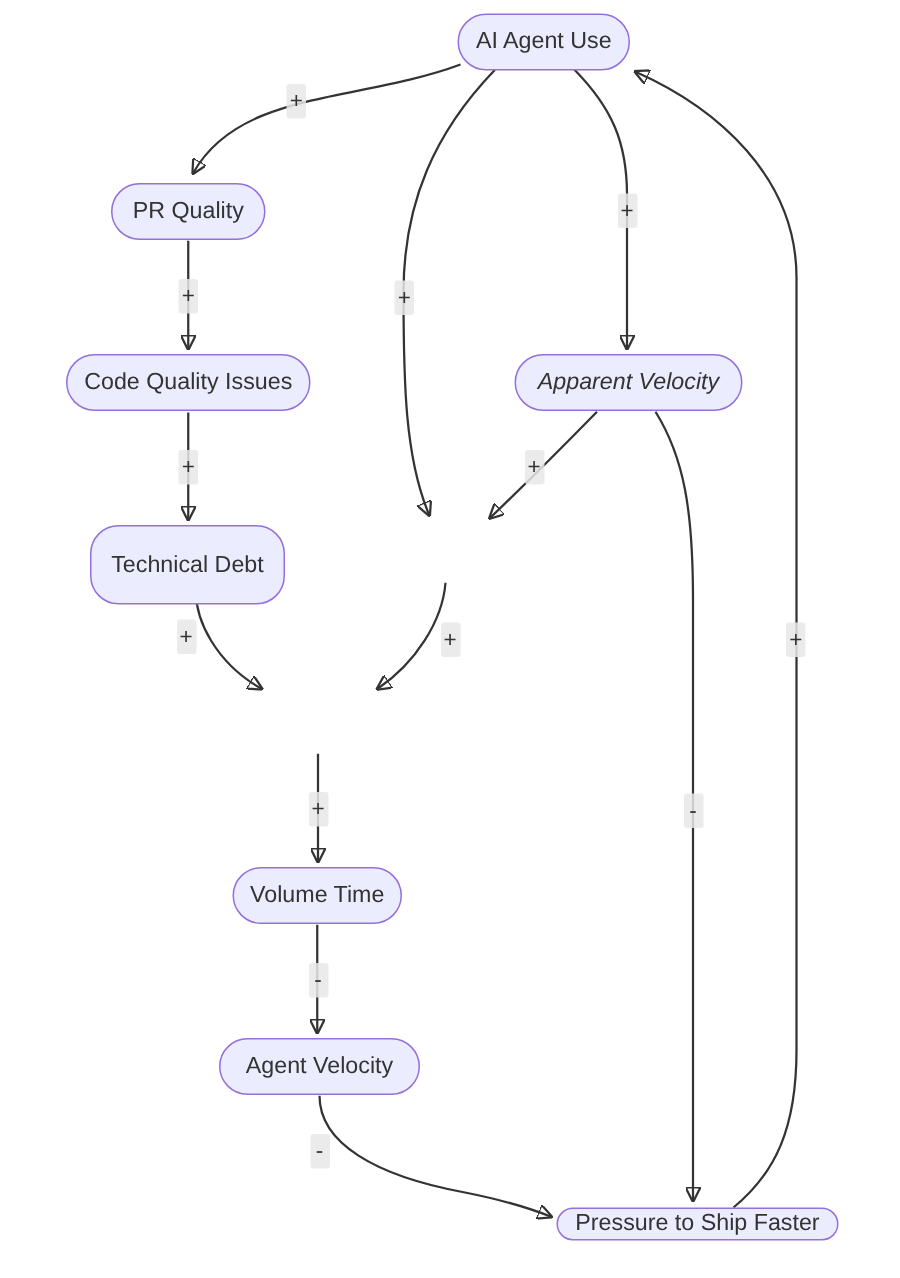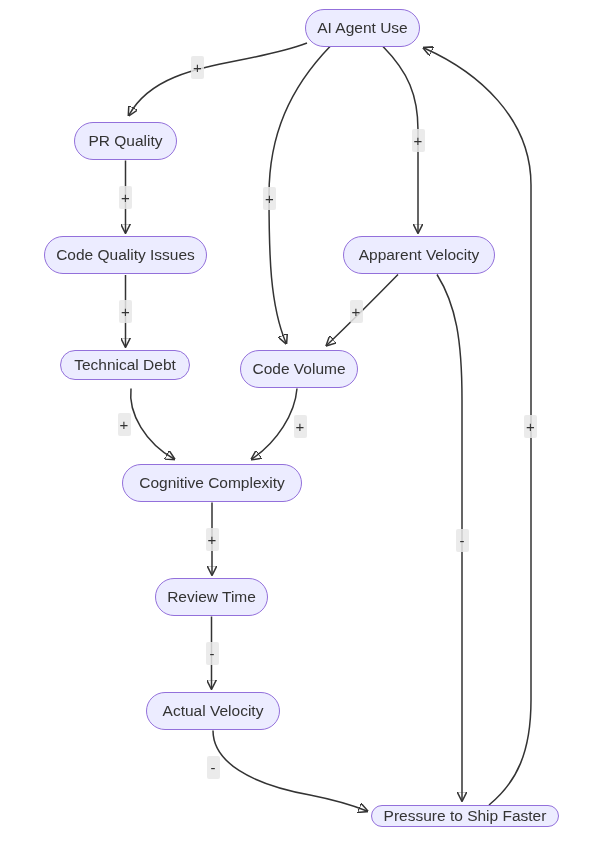--- a/index.html
+++ b/index.html
@@ -81,26 +81,24 @@
     <path d="M 212,502.5 L 212,574" marker-end="url(#arrow)"></path>
     <path d="M 211.5,616.5 L 211.5,688" marker-end="url(#arrow)"></path>
     <path d="M 213,730.5 C 213,762 250,784 310,795 C 335,800 352,805 367,811" marker-end="url(#arrow)"></path>
     <path d="M 437,274.5 C 456,305 462,340 462,400 L 462,800" marker-end="url(#arrow)"></path>
     <path d="M 489,805 C 517,782 531,752 531,700 L 531,185 C 531,118 478,72 424,48" marker-end="url(#arrow)"></path>
   </svg>
 
   <div class="node" style="left:305px; top:9px; width:115px; height:38px;">AI Agent Use</div>
   <div class="node" style="left:74px; top:122px; width:103px; height:38px;">PR Quality</div>
   <div class="node" style="left:44px; top:236px; width:163px; height:38px;">Code Quality Issues</div>
-  <div class="node" style="left:343px; top:236px; width:152px; height:38px;">Apparent Velocity</div>
-  <div class="node" style="left:60px; top:350px; width:130px; height:30px;">Technical Debt</div>
-  <div class="node" style="left:240px; top:350px; width:118px; height:38px;">Code Volume</div>
-  <div class="node" style="left:122px; top:464px; width:180px; height:38px;">Cognitive Complexity</div>
-  <div class="node" style="left:155px; top:578px; width:113px; height:38px;">Review Time</div>
-  <div class="node" style="left:146px; top:692px; width:134px; height:38px;">Actual Velocity</div>
+  <div class="node" style="left:343px; top:236px; width:152px; height:38px;font-style:italic;">Apparent Velocity</div>
+  <div class="node" style="left:60px; top:350px; width:130px; height:53px;">Technical Debt</div>
+  <div class="node" style="left:155px; top:578px; width:113px; height:38px;">Volume Time</div>
+  <div class="node" style="left:146px; top:692px; width:134px; height:38px;">Agent Velocity</div>
   <div class="node" style="left:371px; top:805px; width:188px; height:22px;">Pressure to Ship Faster</div>
 
   <div class="edge-chip" style="left:191px; top:55.5px;">+</div>
   <div class="edge-chip" style="left:119px; top:185.5px;">+</div>
   <div class="edge-chip" style="left:119px; top:299.5px;">+</div>
   <div class="edge-chip" style="left:117.5px; top:412.5px;">+</div>
   <div class="edge-chip" style="left:411.5px; top:128.5px;">+</div>
   <div class="edge-chip" style="left:263px; top:186.5px;">+</div>
   <div class="edge-chip" style="left:349.5px; top:299.5px;">+</div>
   <div class="edge-chip" style="left:293.5px; top:414.5px;">+</div>

